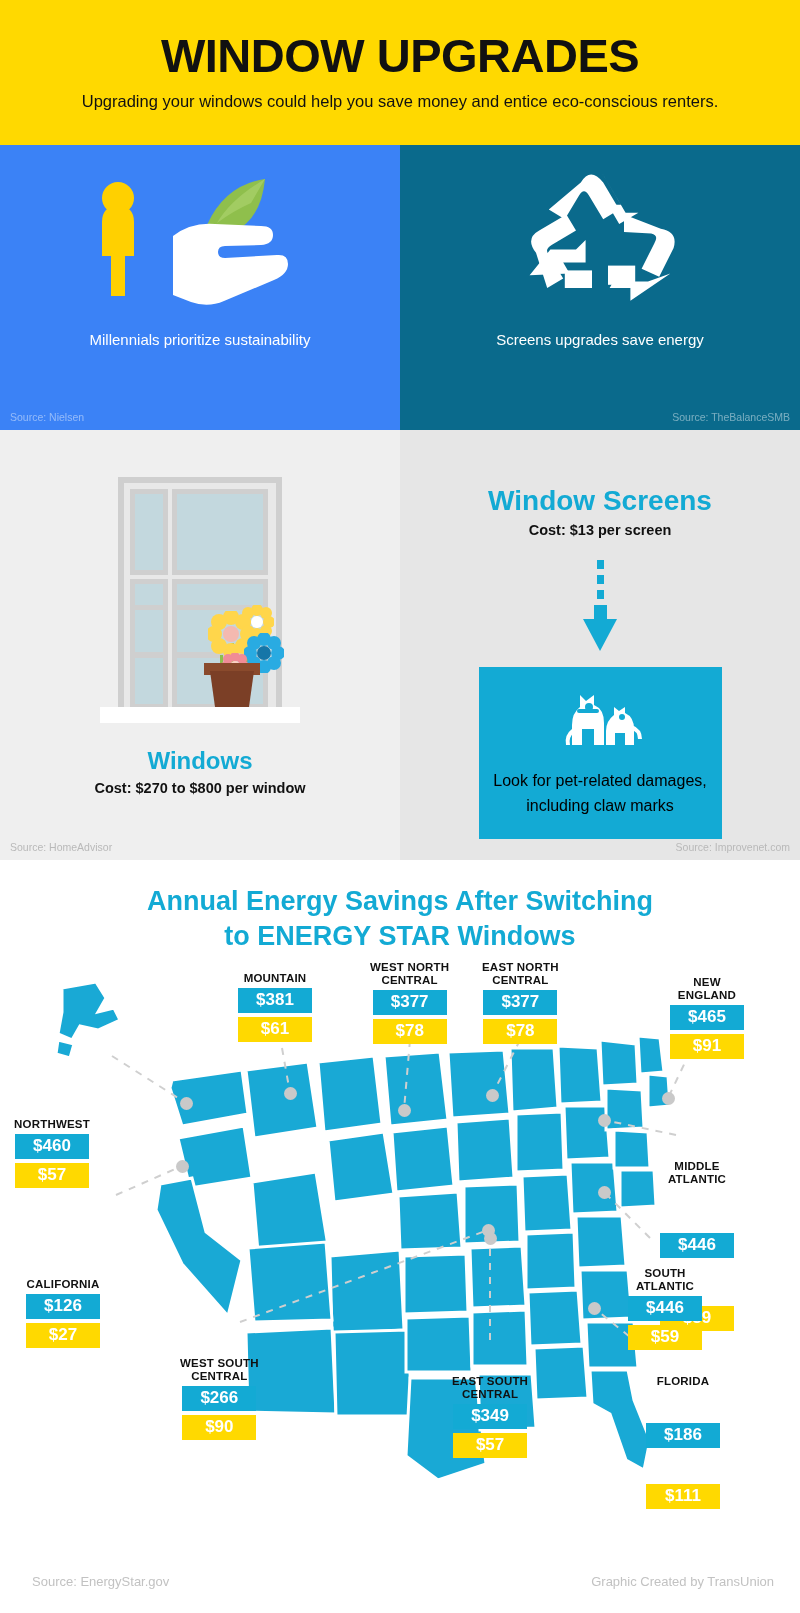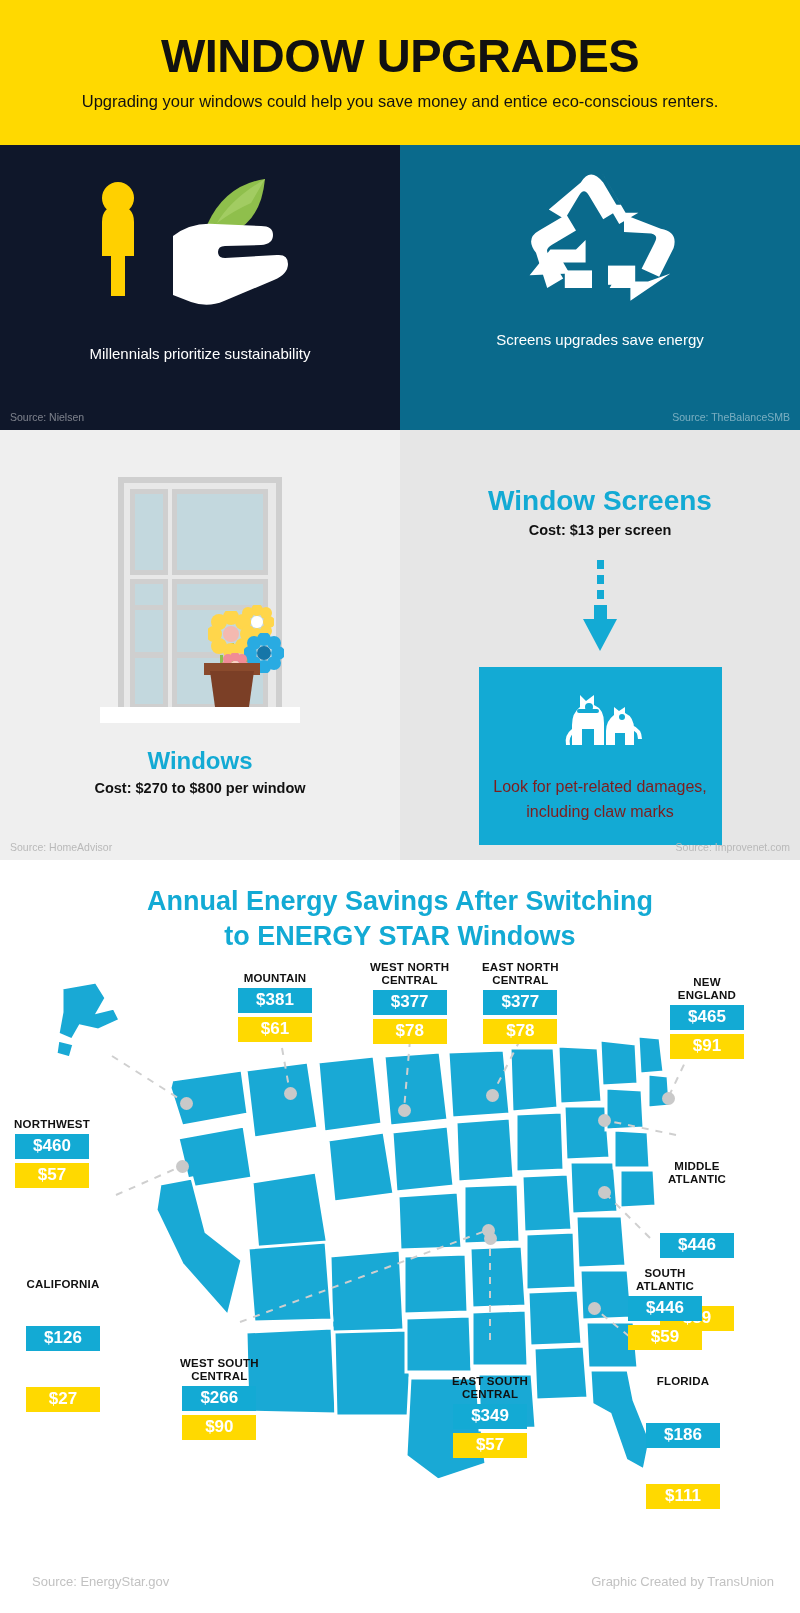--- a/index.html
+++ b/index.html
@@ -12,21 +12,21 @@
   .header { background:#FFD900; height:145px; display:flex; flex-direction:column;
             align-items:center; justify-content:center; padding:0 60px; }
   .header h1 { font-size:47px; font-weight:bold; letter-spacing:-0.5px; color:#111;
                line-height:1; margin-bottom:11px; text-transform:uppercase; }
   .header p { font-size:16.5px; color:#111; text-align:center; line-height:1.35; font-weight:500; }
 
   
   .panels { display:flex; height:285px; }
   .panel { position:relative; flex:1; display:flex; flex-direction:column;
            align-items:center; justify-content:flex-start; }
-  .panel-a { background:#0f172a;gap:14px; }
+  .panel-a { background:#3b82f6; }
   .panel-b { background:#0A6A8C; }
   .panel-art { height:180px; display:flex; align-items:center; justify-content:center;
                width:100%; padding-top:10px; }
   .panel-cap { color:#fff; font-size:15px; font-weight:500; margin-top:6px; }
   .src { position:absolute; bottom:7px; font-size:10.5px; color:rgba(255,255,255,0.45); }
   .src-l { left:10px; } .src-r { right:10px; }
 
   
   .costs { display:flex; height:430px; }
   .cost-col { position:relative; flex:1; display:flex; flex-direction:column; align-items:center; }
@@ -50,21 +50,21 @@
 
   
   .scr-title { margin-top:55px; color:#13AAD4; font-size:28px; font-weight:bold; }
   .arrow-wrap { margin-top:22px; display:flex; flex-direction:column; align-items:center; }
   .dash { width:7px; height:9px; background:#13AAD4; margin-bottom:6px; }
   .arrow-head { width:0; height:0; border-left:17px solid transparent;
                 border-right:17px solid transparent; border-top:32px solid #13AAD4; }
   .arrow-stem { width:13px; height:14px; background:#13AAD4; }
   .pet-box { margin-top:16px; width:243px; background:#13AAD4;
              display:flex; flex-direction:column; align-items:center; padding:18px 10px 20px; }
-  .pet-text { color:#7f1d1d; font-size:16px; line-height:1.55; text-align:center; font-weight:500; margin-top:24px; }
+  .pet-text { color:#000000; font-size:16px; line-height:1.55; text-align:center; font-weight:500; margin-top:18px; }
 
   
   .mapsec { position:relative; height:753px; background:#fff; }
   .map-title { text-align:center; padding-top:24px; color:#13AAD4;
                font-size:27px; line-height:1.28; font-weight:600; }
   .map-title b { font-weight:bold; }
   .map-canvas { position:absolute; left:0; top:110px; width:800px; height:560px; }
 
   .lbl { position:absolute; display:flex; flex-direction:column; align-items:center; }
   .lbl-name { font-size:11.5px; font-weight:bold; color:#111; letter-spacing:0.2px;
@@ -366,21 +366,21 @@
       <div class="chip chip-blue">$465</div>
       <div class="chip chip-yellow">$91</div>
     </div>
 
     <div class="lbl" style="left:660px; top:190px;gap:44px;">
       <div class="lbl-name">MIDDLE<br>ATLANTIC</div>
       <div class="chip chip-blue">$446</div>
       <div class="chip chip-yellow">$59</div>
     </div>
 
-    <div class="lbl" style="left:26px; top:308px;gap:32px;">
+    <div class="lbl" style="left:26px; top:308px;">
       <div class="lbl-name">CALIFORNIA</div>
       <div class="chip chip-blue">$126</div>
       <div class="chip chip-yellow">$27</div>
     </div>
 
     <div class="lbl" style="left:628px; top:297px;">
       <div class="lbl-name">SOUTH<br>ATLANTIC</div>
       <div class="chip chip-blue">$446</div>
       <div class="chip chip-yellow">$59</div>
     </div>

